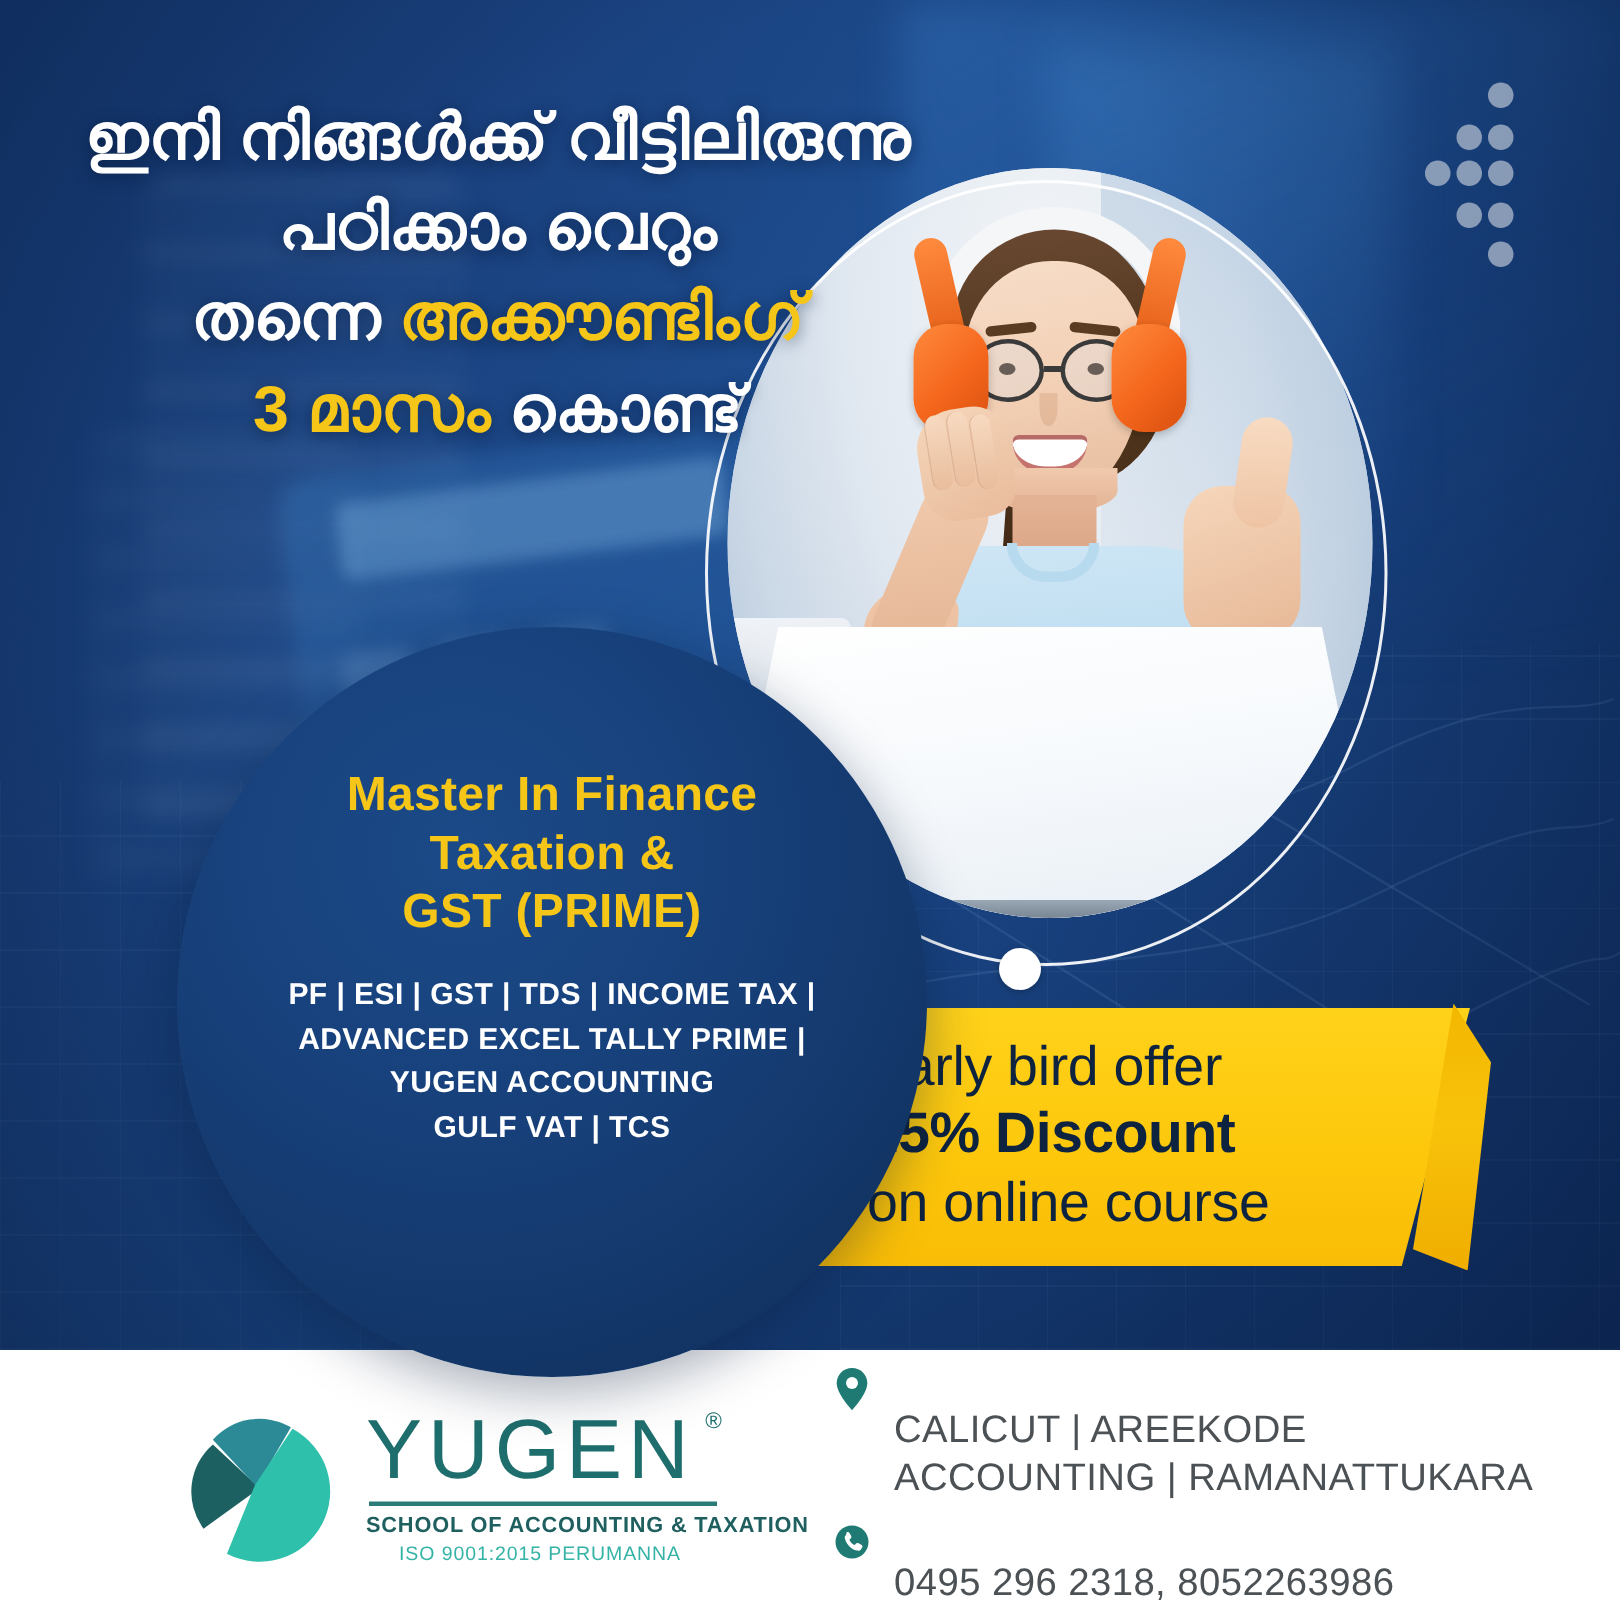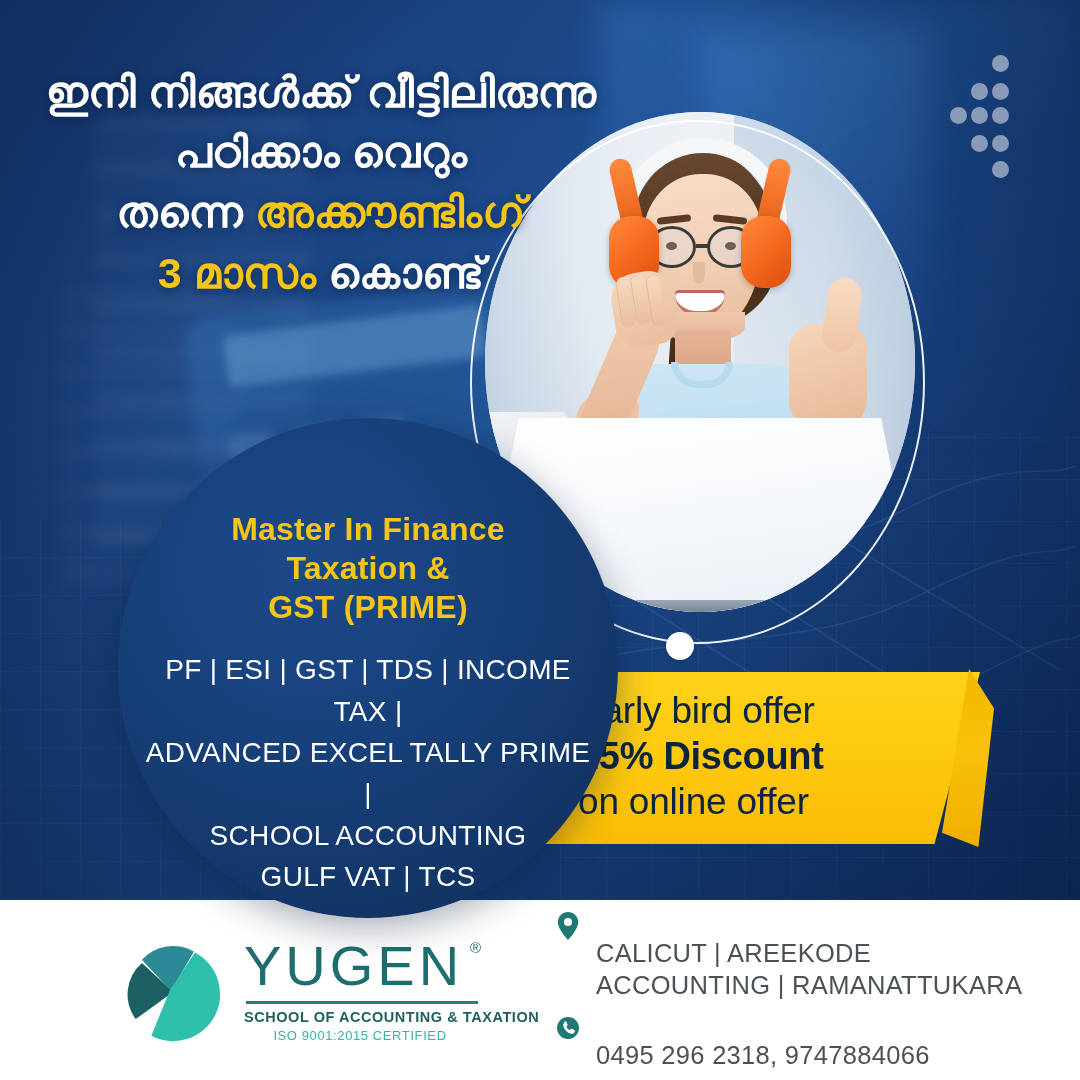--- a/index.html
+++ b/index.html
@@ -81,21 +81,21 @@
 
   
   .dots { position:absolute; right:40px; top:55px; width:90px; height:150px; }
   .dots i {
     position:absolute; width:17px; height:17px; border-radius:50%;
     background:#a9b6c9; opacity:.78; display:block;
   }
 
   
   .headline {
-    position:absolute; left:1px; top:62px; width:640px;
+    position:absolute; left:12px; top:62px; width:640px;
     text-align:center;
     z-index:6;
   }
   .headline .ln {
     color:#ffffff;
     font-size:43px;
     font-weight:700;
     line-height:1.40;
     letter-spacing:.2px;
     text-shadow:0 2px 10px rgba(5,22,52,.55);
@@ -250,21 +250,21 @@
     box-shadow:0 10px 36px rgba(5,22,52,.35);
     z-index:7;
   }
   .course-inner {
     position:absolute; left:0; top:92px; width:500px; text-align:center; padding:0 26px;
   }
   .course-title {
     color:#F5C518; font-size:32px; font-weight:700; line-height:1.22; letter-spacing:.2px;
   }
   .course-sub {
-    margin-top:22px; color:#ffffff; font-size:28px; font-weight:400;
+    margin-top:22px; color:#ffffff; font-size:20px; font-weight:700;
     line-height:1.48; letter-spacing:.3px;
   }
 
   
   .offer {
     position:absolute; left:330px; top:672px; width:650px; height:172px; z-index:6;
   }
   .offer-shape {
     position:absolute; left:0; top:0; width:100%; height:100%;
     background:linear-gradient(180deg,#FFD21A 0%, #FDC80C 55%, #F9BC06 100%);
@@ -424,49 +424,49 @@
   <div class="course-circle">
     <div class="course-inner">
       <div class="course-title">
         <div>Master In Finance</div>
         <div>Taxation &amp;</div>
         <div>GST (PRIME)</div>
       </div>
       <div class="course-sub">
         <div>PF | ESI | GST | TDS | INCOME TAX |</div>
         <div>ADVANCED EXCEL TALLY PRIME |</div>
-        <div>SCHOOL ACCOUNTING</div>
+        <div>YUGEN ACCOUNTING</div>
         <div>GULF VAT | TCS</div>
       </div>
     </div>
   </div>
 
   <div class="offer">
     <div class="offer-shape"></div>
     <div class="offer-fold"></div>
     <div class="offer-curveL"></div>
     <div class="offer-text">
       <div class="offer-l1">Early bird offer</div>
       <div class="offer-l2">25% Discount</div>
-      <div class="offer-l3">on online offer</div>
+      <div class="offer-l3">on online course</div>
     </div>
   </div>
 
   <div class="footer">
     <div class="logo-block">
       <svg class="logo-mark" viewBox="0 0 100 100">
         <path d="M50 50 L20 22 A40 40 0 0 0 14 76 Z" fill="#1d6061" transform="translate(3,2)"></path>
         <path d="M50 50 L22 20 A40 40 0 0 1 72 12 Z" fill="#2b8a96" transform="translate(1,1)"></path>
         <path d="M50 50 L74 14 A40 40 0 1 1 32 94 Z" fill="#2fc0ab"></path>
       </svg>
       <div class="logo-text">
         <div class="logo-word"><span>YUGEN</span><span class="logo-reg">®</span></div>
         <div class="logo-rule"></div>
         <div class="logo-tag">SCHOOL OF ACCOUNTING &amp; TAXATION</div>
-        <div class="logo-iso">ISO 9001:2015 CERTIFIED</div>
+        <div class="logo-iso">ISO 9001:2015 PERUMANNA</div>
       </div>
     </div>
 
     <div class="divider"></div>
 
     <div class="contact">
       <div class="contact-row">
         <svg class="c-icon" viewBox="0 0 24 30">
           <path d="M12 1 C6.2 1 1.8 5.5 1.8 11.1 C1.8 18.4 12 29 12 29 S22.2 18.4 22.2 11.1 C22.2 5.5 17.8 1 12 1 Z" fill="#1f7a74"></path>
           <circle cx="12" cy="11" r="4" fill="#ffffff"></circle>
@@ -474,18 +474,18 @@
         <div class="c-text">
           <span>CALICUT | AREEKODE</span>
           <span class="l2">ACCOUNTING | RAMANATTUKARA</span>
         </div>
       </div>
       <div class="contact-row">
         <svg class="c-icon" viewBox="0 0 24 30">
           <circle cx="12" cy="15" r="11" fill="#1f7a74"></circle>
           <path d="M8.4 8.6 c0.7-0.5 1.6-0.3 2 0.5 l1 1.8 c0.4 0.7 0.2 1.5-0.4 2 l-0.7 0.6 c0.6 1.6 1.9 2.9 3.5 3.5 l0.6-0.7 c0.5-0.6 1.3-0.8 2-0.4 l1.8 1 c0.8 0.4 1 1.3 0.5 2 l-0.8 1.1 c-0.5 0.7-1.4 1-2.2 0.7 C12 20.6 8.4 17 7.2 12.5 c-0.2-0.8 0.1-1.7 0.8-2.2 Z" fill="#ffffff"></path>
         </svg>
-        <div class="c-text">0495 296 2318, 9747884066</div>
+        <div class="c-text">0495 296 2318, 8052263986</div>
       </div>
     </div>
   </div>
 
 </div>
 
 </body></html>

